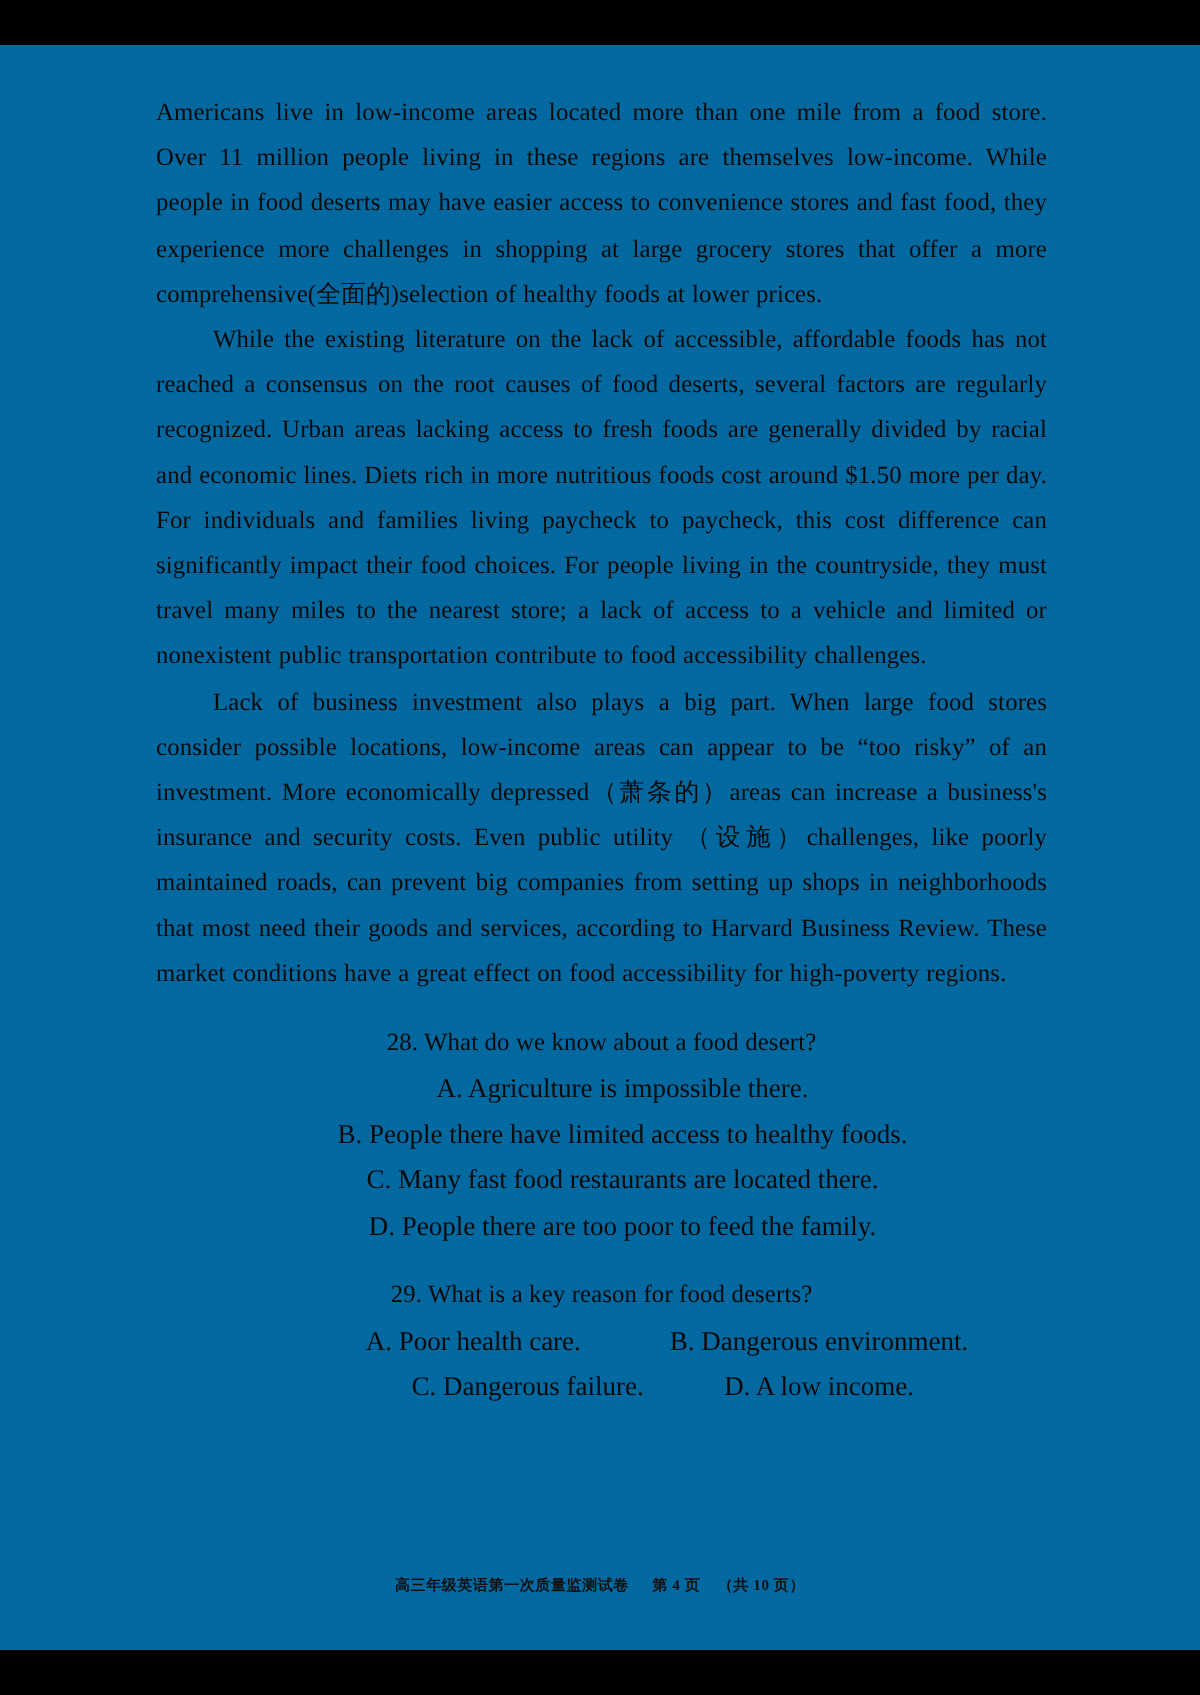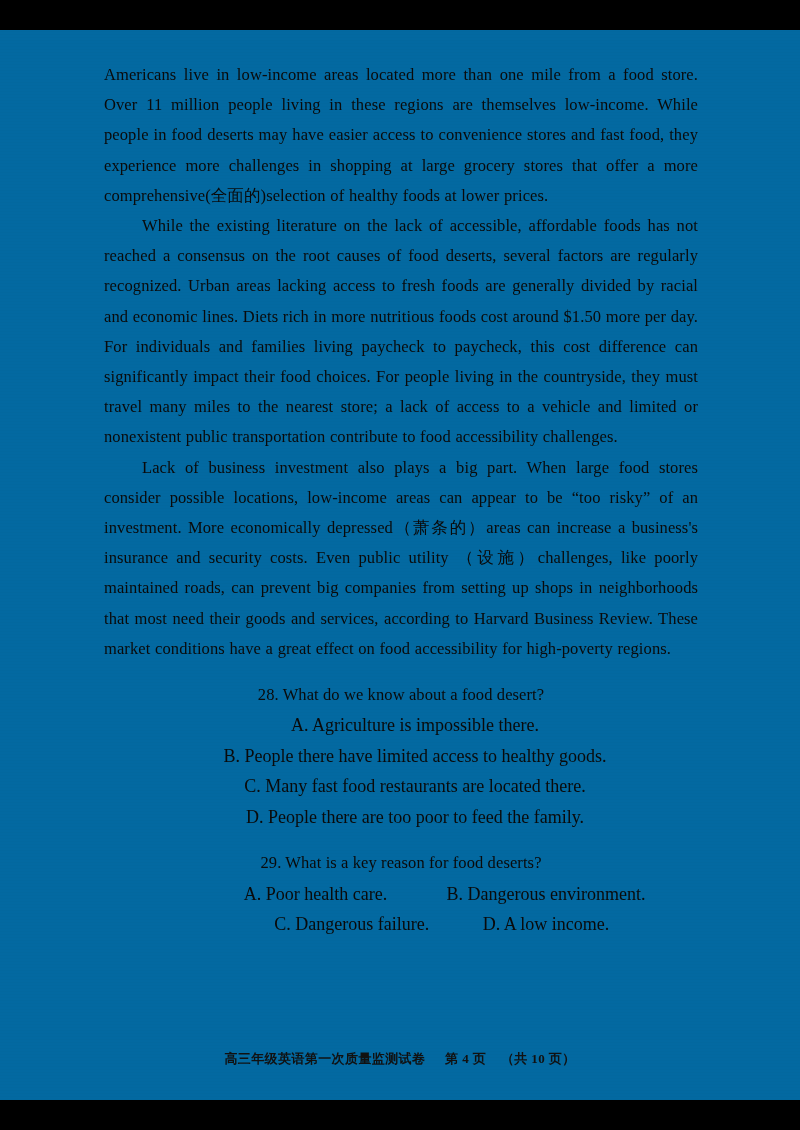--- a/index.html
+++ b/index.html
@@ -93,21 +93,21 @@
   }
 
   
   .footer {
     position: absolute;
     top: 1020px;
     left: 0;
     width: 800px;
     text-align: center;
     font-family: "DejaVu Sans", sans-serif;
-    font-size: 13px;
+    font-size: 10px;
     font-weight: bold;
     letter-spacing: 0.4px;
     color: #111;
   }
   .footer .pg { font-family: "Liberation Serif", serif; }
 
   
   .grain {
     position: absolute;
     inset: 0;
@@ -133,21 +133,21 @@
       <p class="para indent">Lack of business investment also plays a big part. When large food stores consider possible locations, low-income areas can appear to be  “too risky” of an investment. More economically depressed（萧条的）areas can increase a business's insurance and security costs. Even public utility （设施）challenges, like poorly maintained roads, can prevent big companies from setting up shops in neighborhoods that most need their goods and services, according to Harvard Business Review. These market conditions have a great effect on food accessibility for high-poverty regions.</p>
     </div>
 
     <div class="question">
       <div class="q-stem">
         <span>28.</span>
         <span>What do we know about a food desert?</span>
       </div>
       <ul class="options">
         <li>A. Agriculture is impossible there.</li>
-        <li>B. People there have limited access to healthy goods.</li>
+        <li>B. People there have limited access to healthy foods.</li>
         <li>C. Many fast food restaurants are located there.</li>
         <li>D. People there are too poor to feed the family.</li>
       </ul>
     </div>
 
     <div class="question">
       <div class="q-stem">
         <span>29.</span>
         <span>What is a key reason for food deserts?</span>
       </div>

